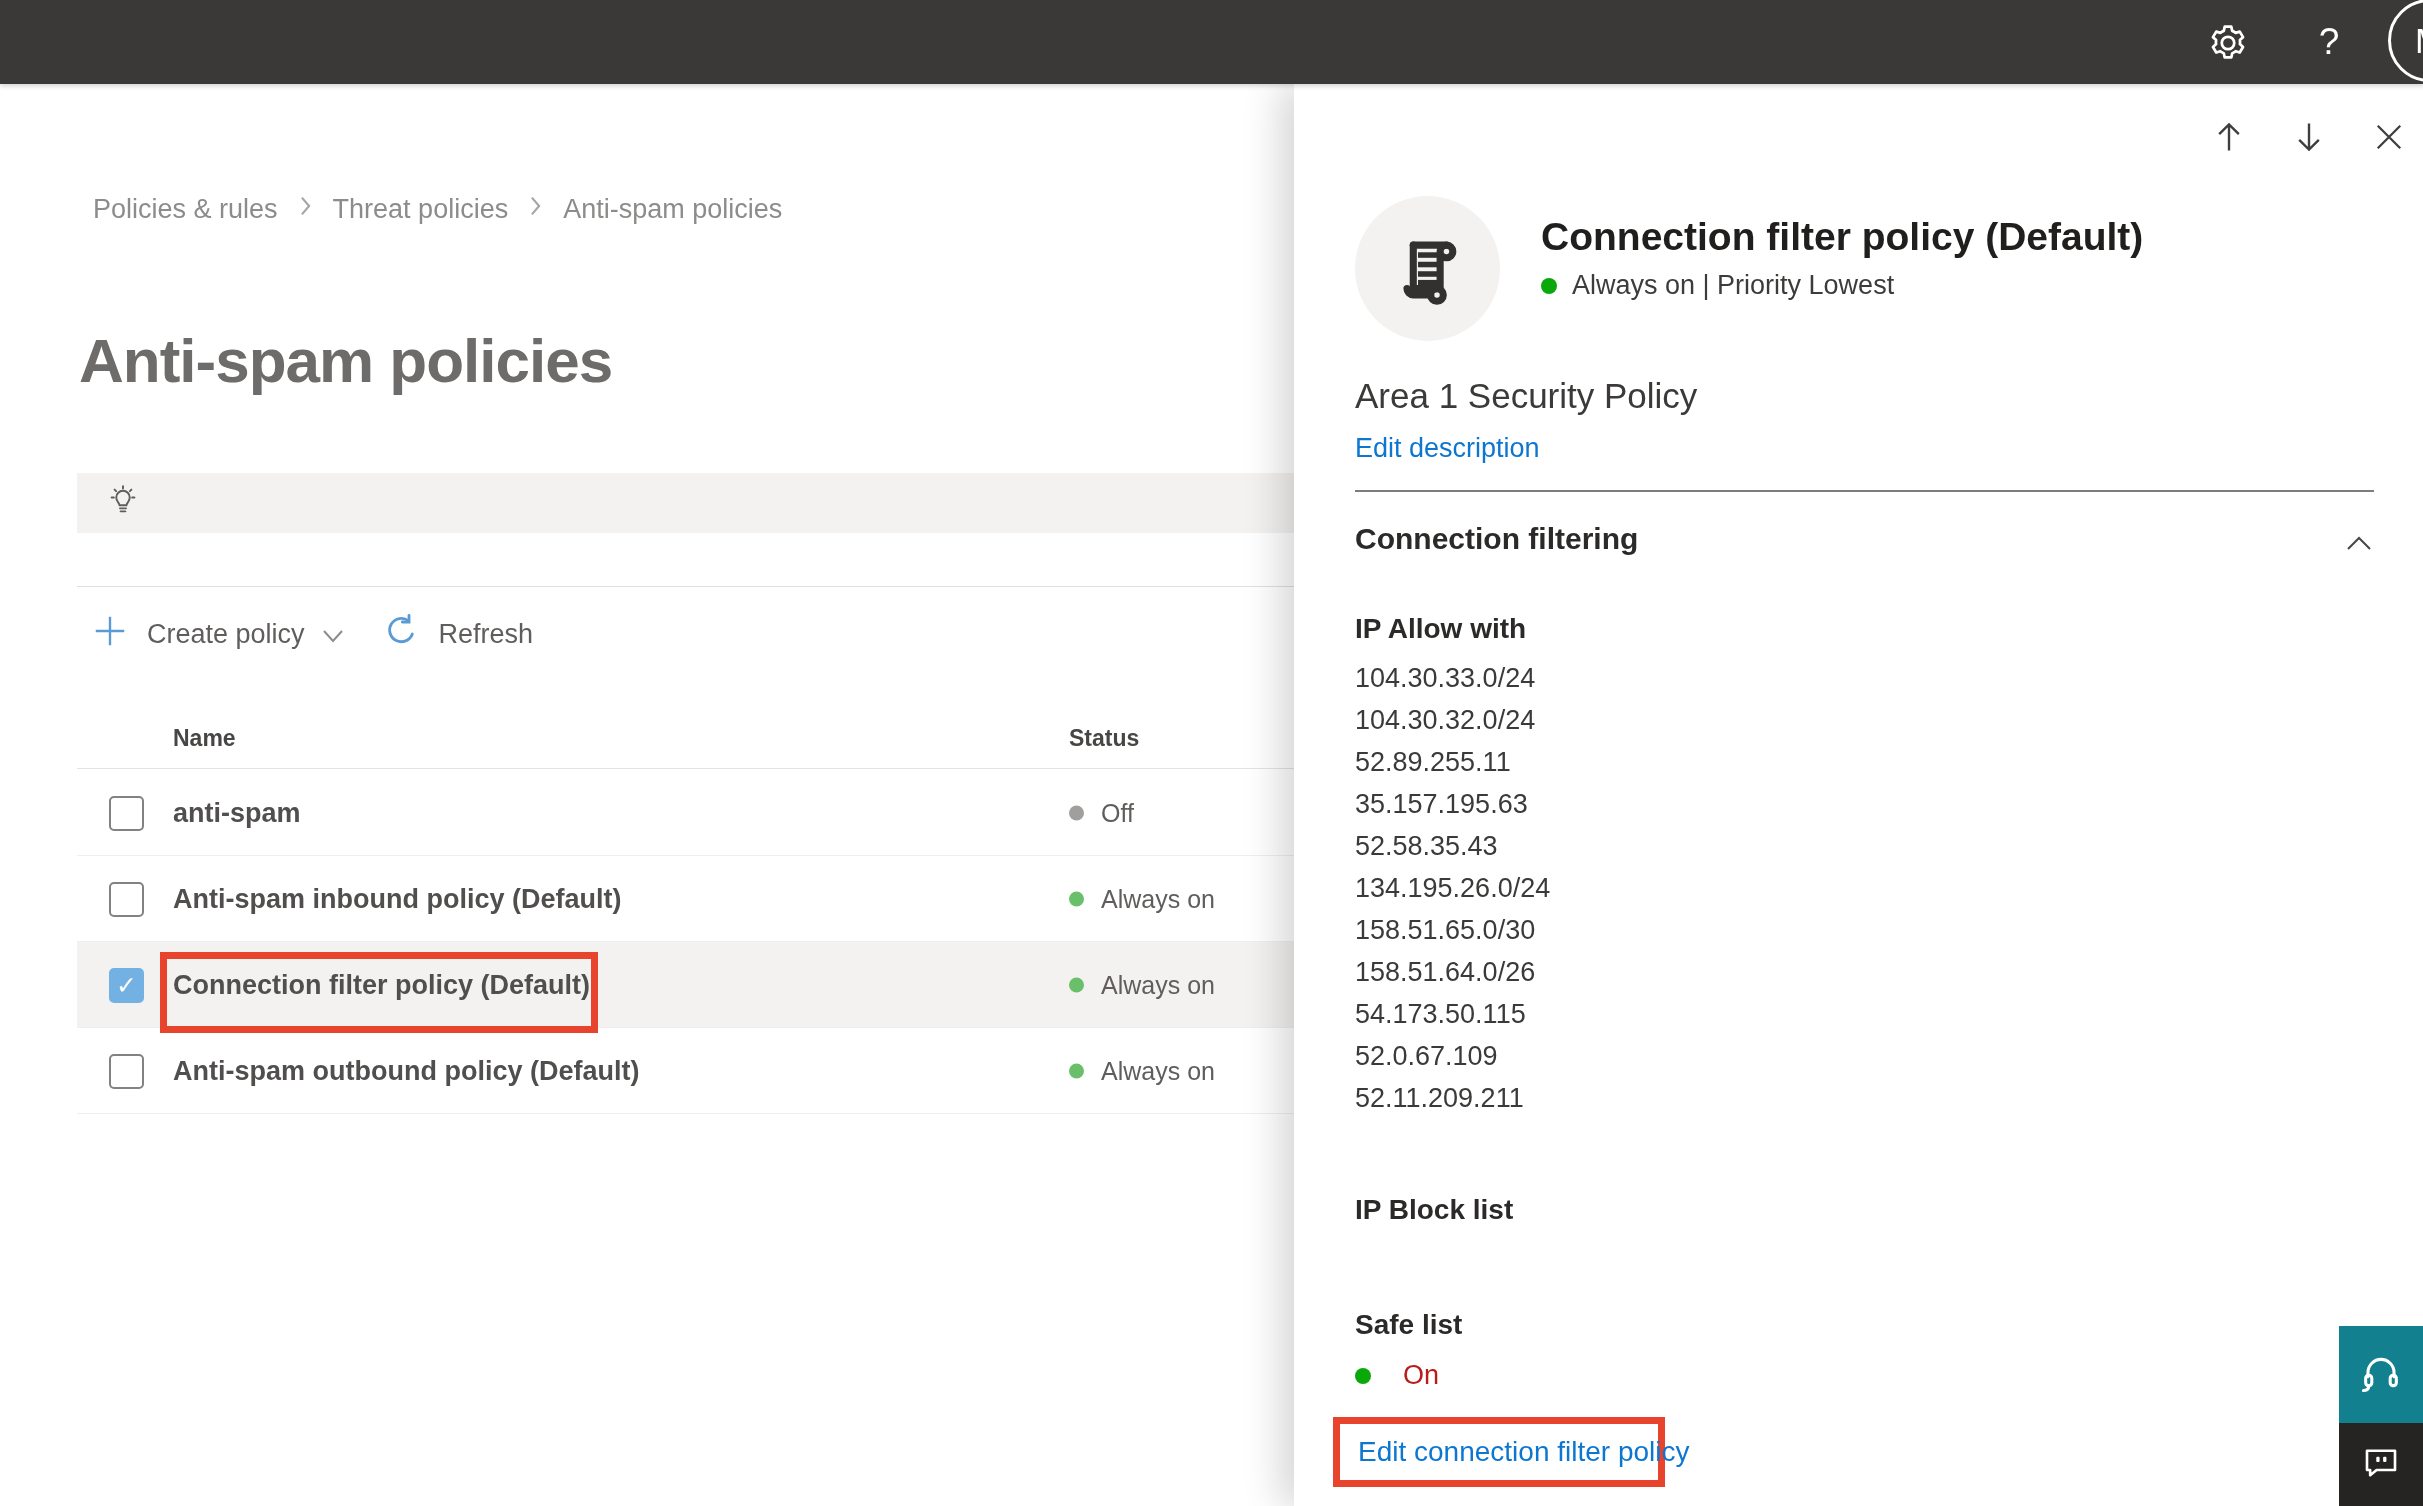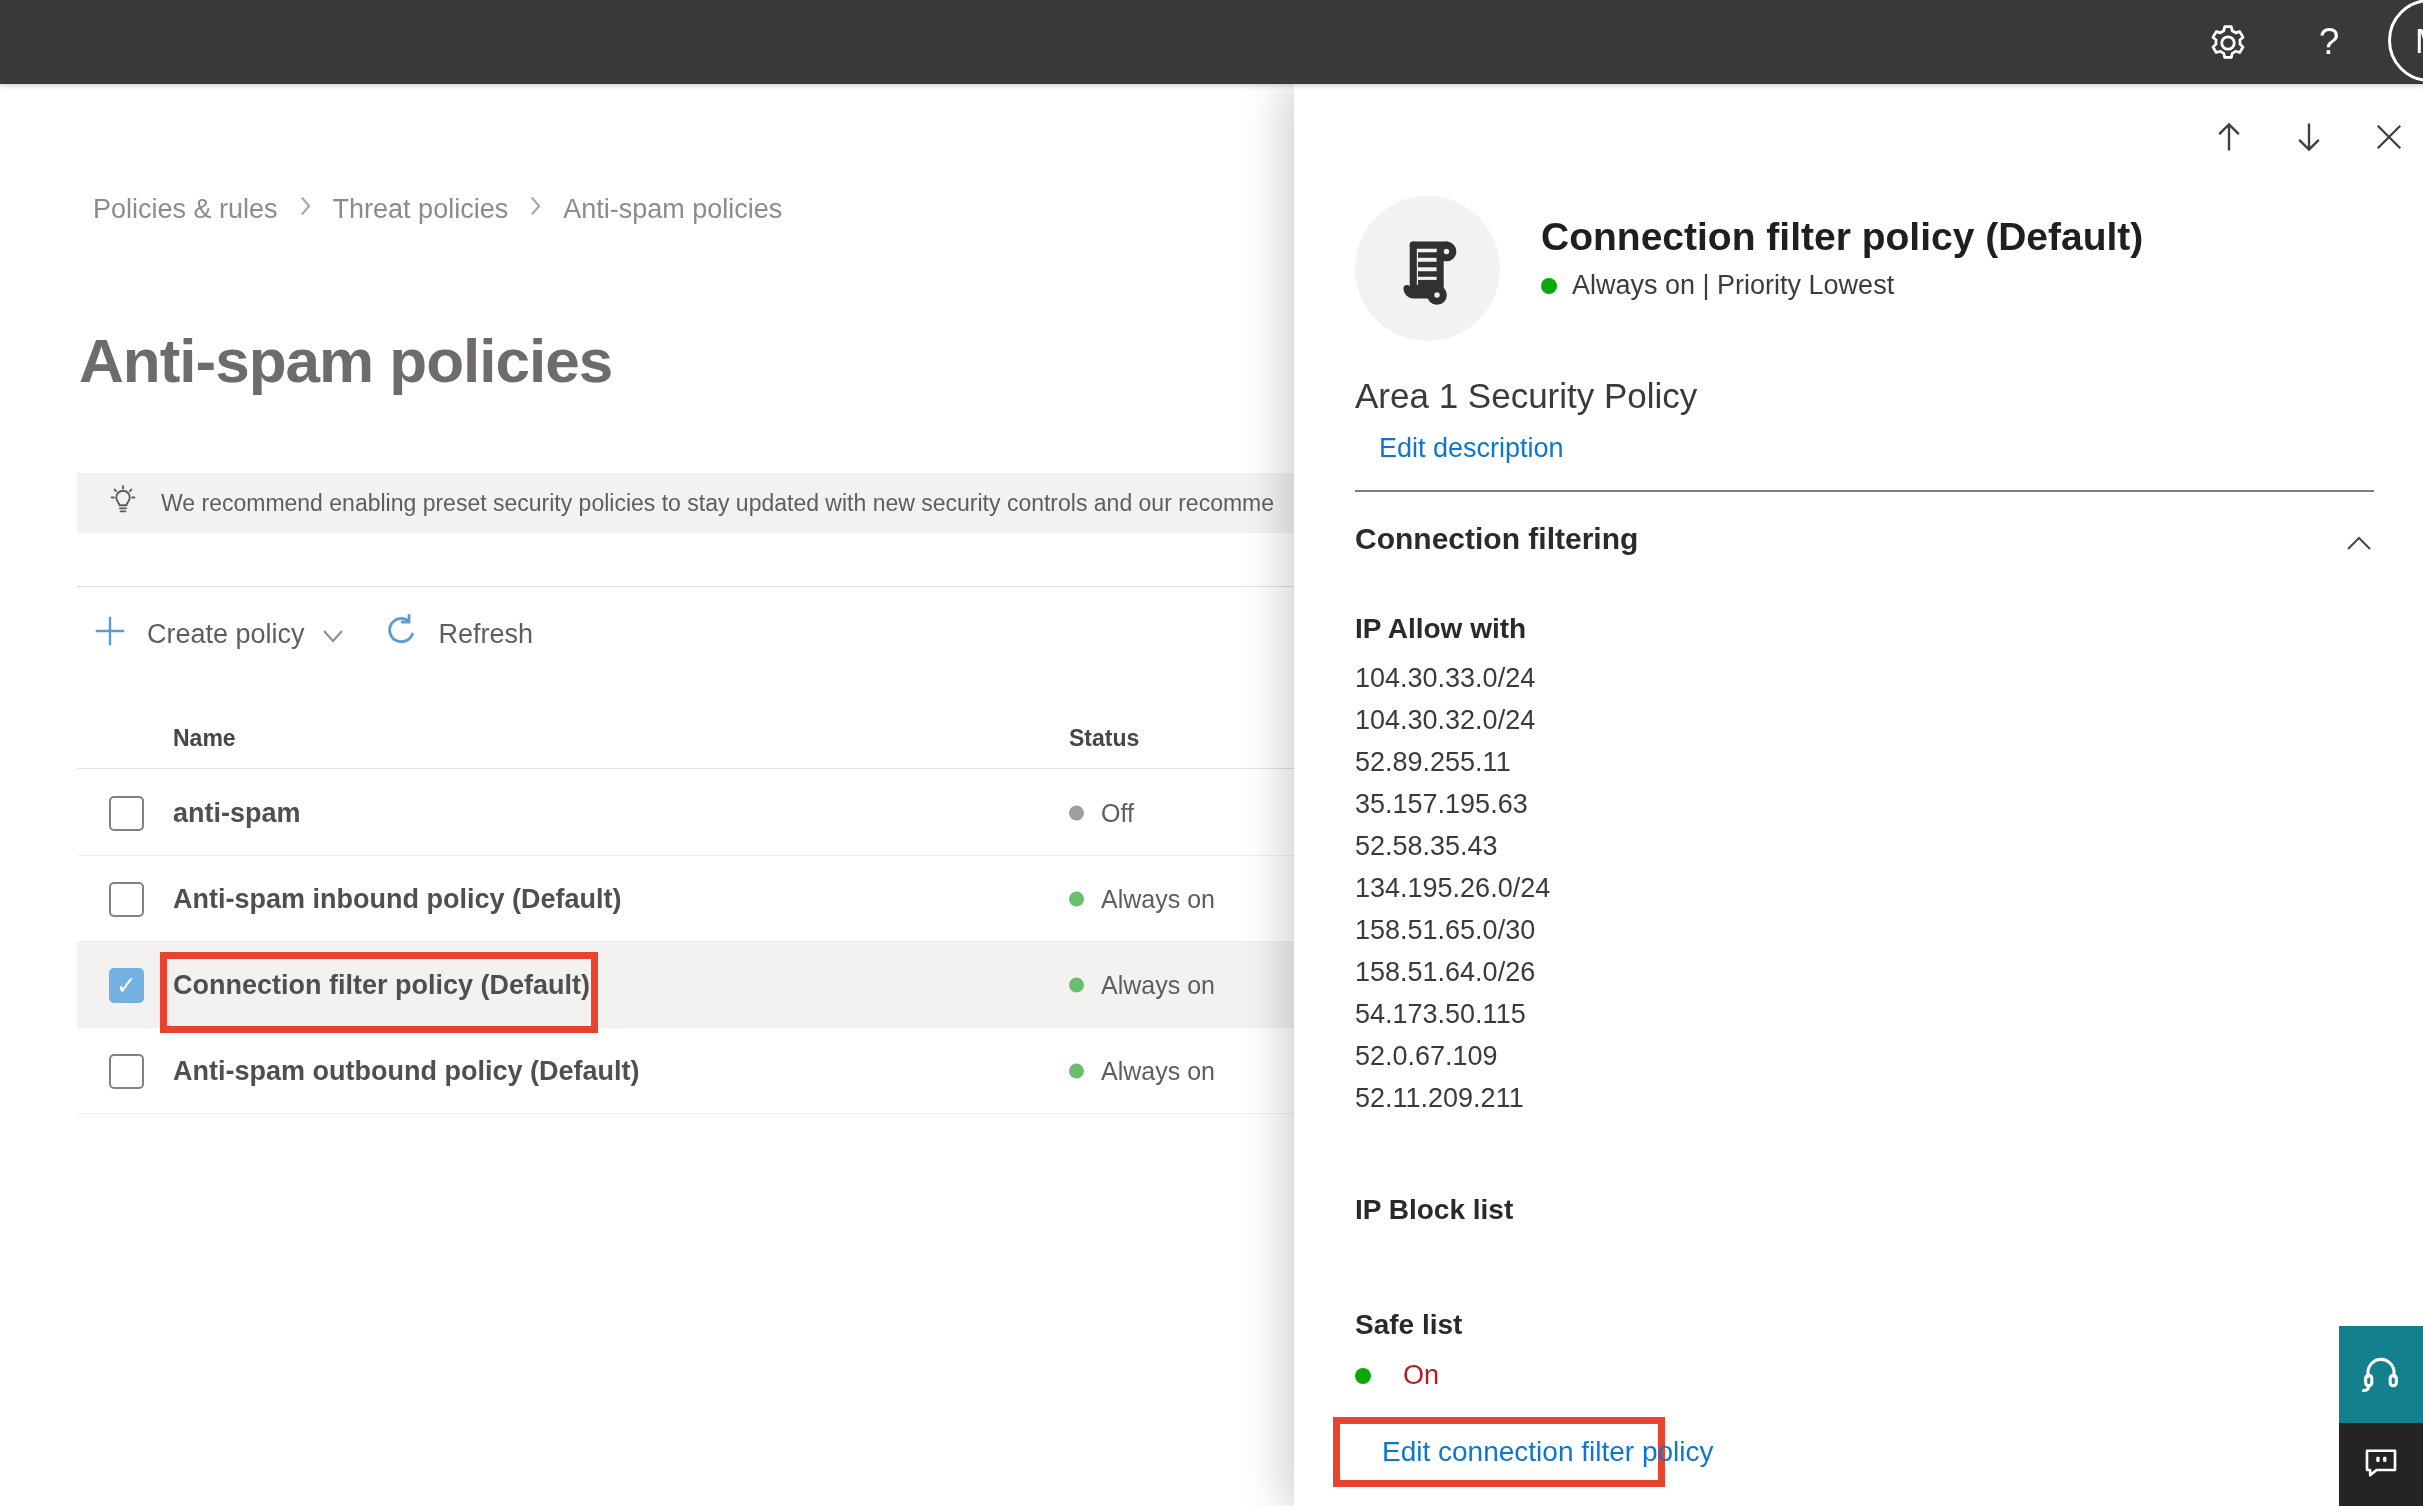--- a/index.html
+++ b/index.html
@@ -108,21 +108,21 @@
     border-radius:50%; background:#f3f2f1;
     display:flex; align-items:center; justify-content:center;
   }
   .panel-title {
     position:absolute; left:247px; top:130px; width:842px;
     font-size:39px; font-weight:bold; color:#201f1e; line-height:46px; white-space:nowrap;
   }
   .panel-status { position:absolute; left:247px; top:186px; display:flex; align-items:center; font-size:27px; color:#3d3c3a; }
   .pdot { width:16px; height:16px; border-radius:50%; background:#0aa80a; margin-right:15px; flex:none; }
   .panel-desc { position:absolute; left:61px; top:292px; font-size:35px; color:#3b3a39; }
-  .link { color:#0d76d1; cursor:pointer;margin-left:24px; }
+  .link { color:#0d76d1; cursor:pointer; }
   .edit-desc { position:absolute; left:61px; top:349px; font-size:27px; }
   .panel-divider { position:absolute; left:61px; top:406px; width:1019px; height:2px; background:#7f7d7b; }
   .section-head {
     position:absolute; left:61px; top:438px; width:1019px;
     font-size:30px; font-weight:bold; color:#2b2a29; cursor:pointer;
   }
   .sec-chev { position:absolute; right:0px; top:4px; }
   .sub-label { position:absolute; left:61px; font-size:28px; font-weight:bold; color:#2b2a29; }
   .ip-list { position:absolute; left:61px; top:573px; font-size:27px; color:#3b3a39; line-height:42px; }
   .safe-status { position:absolute; left:61px; top:1276px; display:flex; align-items:center; font-size:27px; color:#b91c1c;gap:17px; }
@@ -187,21 +187,20 @@
   <div class="banner">
     <span>
       <svg width="36" height="36" viewBox="0 0 24 24">
         <g fill="none" stroke="#605e5c" stroke-width="1.3" stroke-linecap="round">
           <path d="M12 5.2a4.5 4.5 0 0 1 4.5 4.5c0 2.5-1.9 3.3-2.2 5.1h-4.6c-.3-1.8-2.2-2.6-2.2-5.1A4.5 4.5 0 0 1 12 5.2z"></path>
           <path d="M10 16.9h4M10.4 18.9h3.2"></path>
           <path d="M12 2.2v1.5M6.4 4.4l1 1M17.6 4.4l-1 1M4.4 9.7h1.5M18.1 9.7h1.5"></path>
         </g>
       </svg>
     </span>
-    <span class="banner-text">We recommend enabling preset security policies to stay updated with new security controls and our recomme</span>
   </div>
 
   <div class="divider-main"></div>
 
   <div class="toolbar">
     <div class="tool-btn">
       <span>
         <svg width="38" height="38" viewBox="0 0 24 24">
             <path d="M12 3v18M3 12h18" stroke="#5b9bd5" stroke-width="1.5" fill="none"></path>
           </svg>

